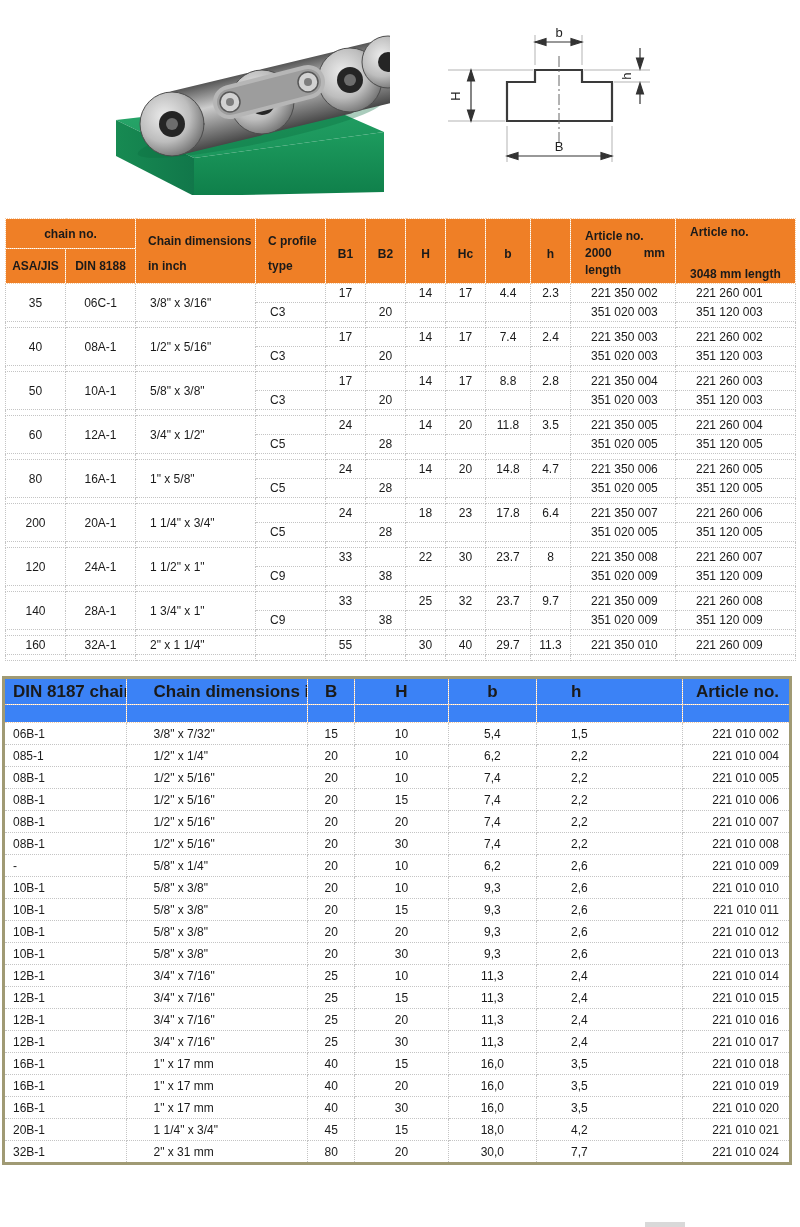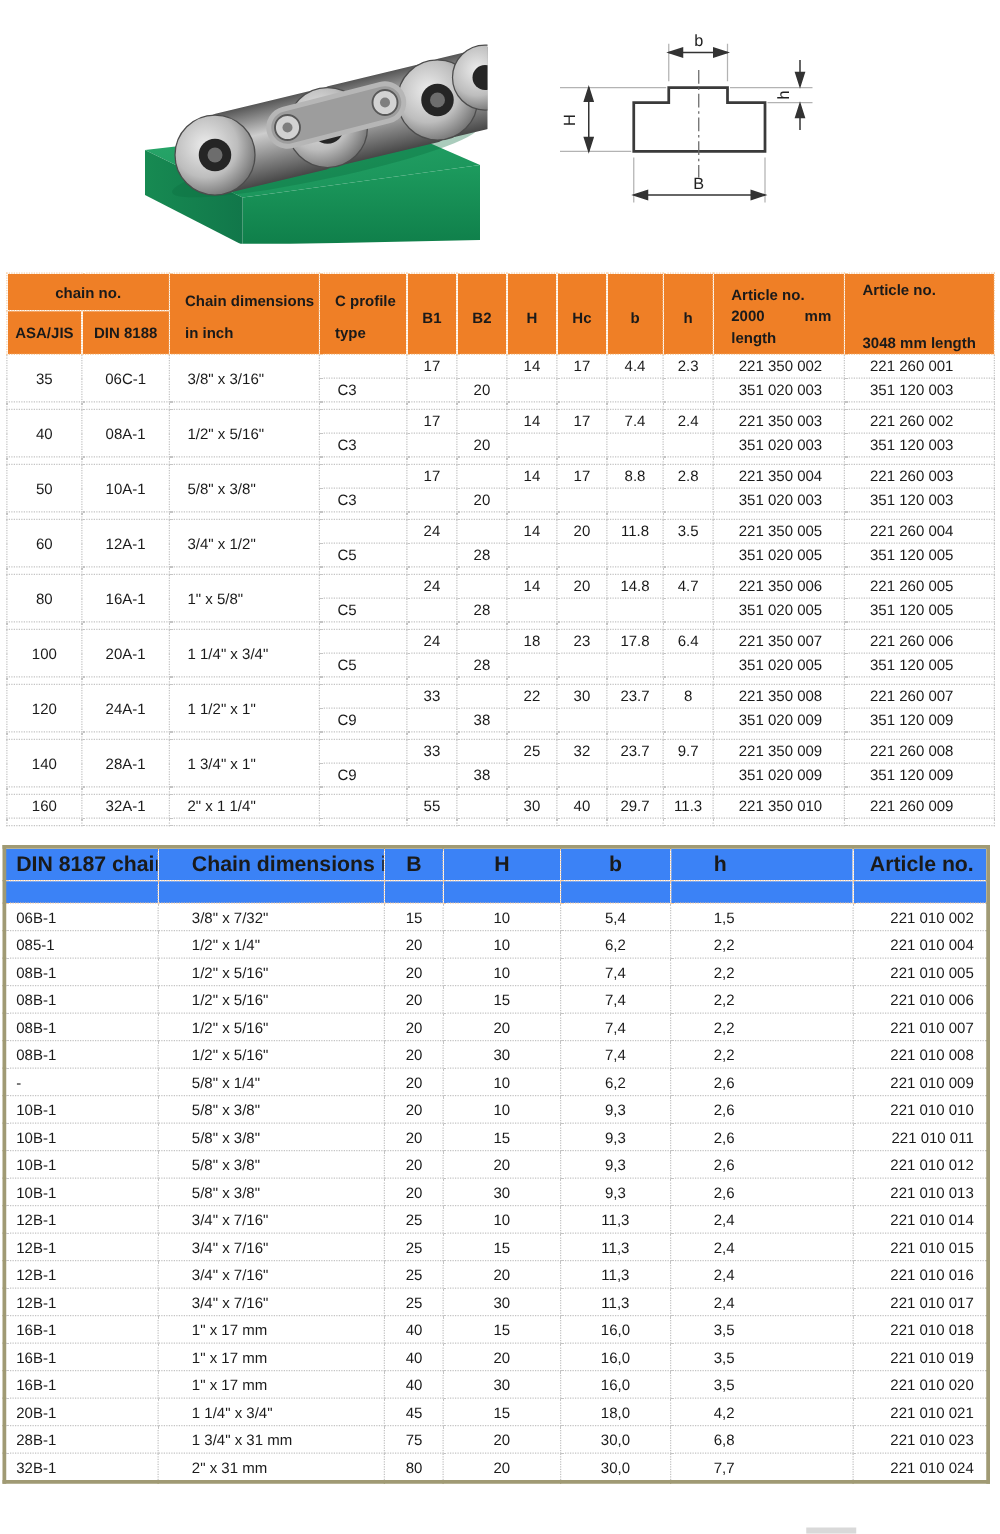--- a/index.html
+++ b/index.html
@@ -395,21 +395,21 @@
         <td></td>
         <td></td>
         <td></td>
         <td></td>
         <td></td>
         <td></td>
         <td></td>
         <td></td>
       </tr>
       <tr>
-        <td class="ctr" rowspan="2">100</td>
+        <td class="ctr" rowspan="2">200</td>
         <td class="ctr" rowspan="2">20A-1</td>
         <td class="lft" rowspan="2">1 1/4" x 3/4"</td>
         <td class="lft"></td>
         <td class="ctr">24</td>
         <td class="ctr"></td>
         <td class="ctr">18</td>
         <td class="ctr">23</td>
         <td class="ctr">17.8</td>
         <td class="ctr">6.4</td>
         <td class="art">221 350 007</td>
@@ -745,29 +745,20 @@
       <tr>
         <td>20B-1</td>
         <td>1 1/4" x 3/4"</td>
         <td>45</td>
         <td>15</td>
         <td>18,0</td>
         <td>4,2</td>
         <td>221 010 021</td>
       </tr>
       <tr>
-        <td>28B-1</td>
-        <td>1 3/4" x 31 mm</td>
-        <td>75</td>
-        <td>20</td>
-        <td>30,0</td>
-        <td>6,8</td>
-        <td>221 010 023</td>
-      </tr>
-      <tr>
         <td>32B-1</td>
         <td>2" x 31 mm</td>
         <td>80</td>
         <td>20</td>
         <td>30,0</td>
         <td>7,7</td>
         <td>221 010 024</td>
       </tr>
     </tbody>
 </table>

